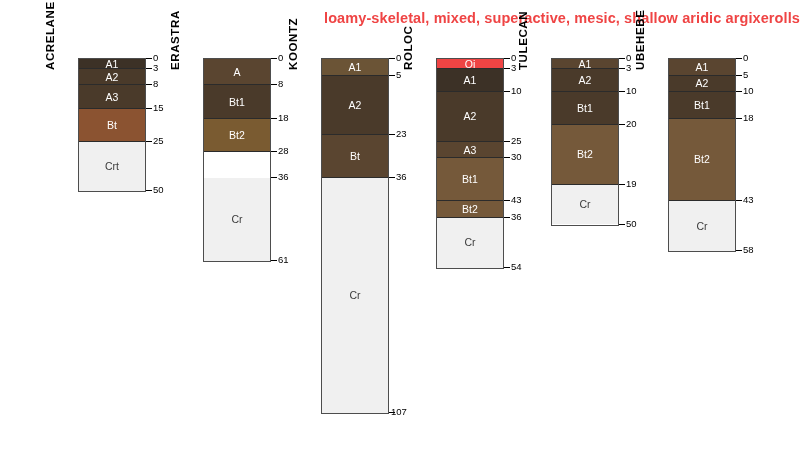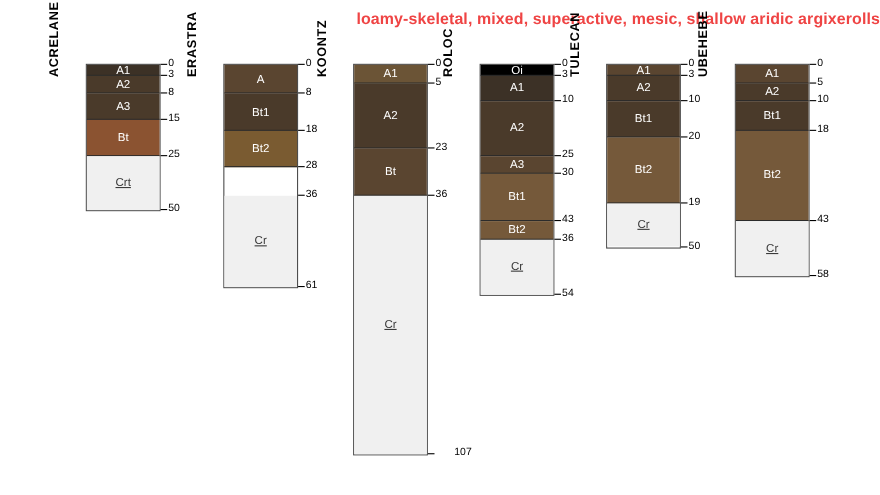--- a/index.html
+++ b/index.html
@@ -83,21 +83,20 @@
     width: 100%;
     text-align: center;
     font-size: 10.5px;
     line-height: 11px;
     color: #ffffff;
     white-space: nowrap;
     pointer-events: none;
   }
   .horizon.light .horizon-label {
     color: #3a3a3a;
-    text-decoration: underline;
   }
 
   
   .depth-tick {
     position: absolute;
     height: 1px;
     background: #000000;
   }
   .depth-label {
     position: absolute;
@@ -192,26 +191,26 @@
       </div>
       <div class="depth-tick" style="left: 86px; top: 22px; width: 6px;"></div>
       <div class="depth-label" style="left: 93px; top: 17px;">0</div>
       <div class="depth-tick" style="left: 86px; top: 38.55px; width: 6px;"></div>
       <div class="depth-label" style="left: 93px; top: 33.55px;">5</div>
       <div class="depth-tick" style="left: 86px; top: 98.13px; width: 6px;"></div>
       <div class="depth-label" style="left: 93px; top: 93.13px;">23</div>
       <div class="depth-tick" style="left: 86px; top: 141.16px; width: 6px;"></div>
       <div class="depth-label" style="left: 93px; top: 136.16px;">36</div>
       <div class="depth-tick" style="left: 86px; top: 376.17px; width: 6px;"></div>
-      <div class="depth-label" style="left: 110px; top: 371.17px;">107</div>
+      <div class="depth-label" style="left: 88px; top: 371.17px;">107</div>
     </div>
     <div class="profile" style="left: 418px;">
       <div class="profile-name" style="top: 22px;">ROLOC</div>
       <div class="profile-column" style="top: 22px; width: 66px; height: 208.53px; border-color: rgb(77, 77, 77);">
-        <div class="horizon" style="top: 0px; height: 9.93px; width: 66px; background: #000000; border-bottom-color: rgb(43, 43, 43);">
+        <div class="horizon" style="top: 0px; height: 9.93px; width: 66px; background: #ef4444; border-bottom-color: rgb(43, 43, 43);">
           <div class="horizon-label" style="top: 0px;">Oi</div>
         </div>
         <div class="horizon" style="top: 9.93px; height: 23.17px; width: 66px; background: rgb(60, 49, 38); border-bottom-color: rgb(43, 43, 43);">
           <div class="horizon-label" style="top: 6.085px;">A1</div>
         </div>
         <div class="horizon" style="top: 33.1px; height: 49.65px; width: 66px; background: rgb(74, 58, 42); border-bottom-color: rgb(43, 43, 43);">
           <div class="horizon-label" style="top: 19.325px;">A2</div>
         </div>
         <div class="horizon" style="top: 82.75px; height: 16.55px; width: 66px; background: rgb(90, 69, 48); border-bottom-color: rgb(43, 43, 43);">
           <div class="horizon-label" style="top: 2.775px;">A3</div>

